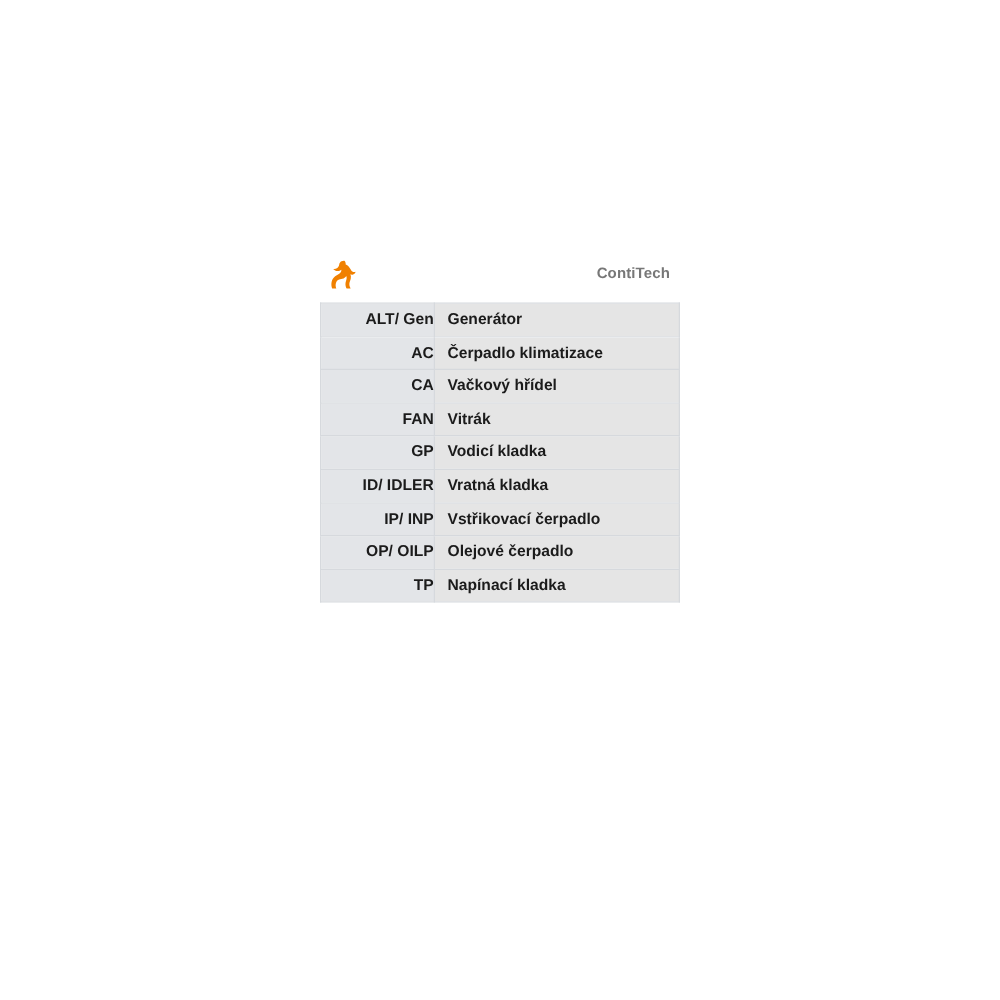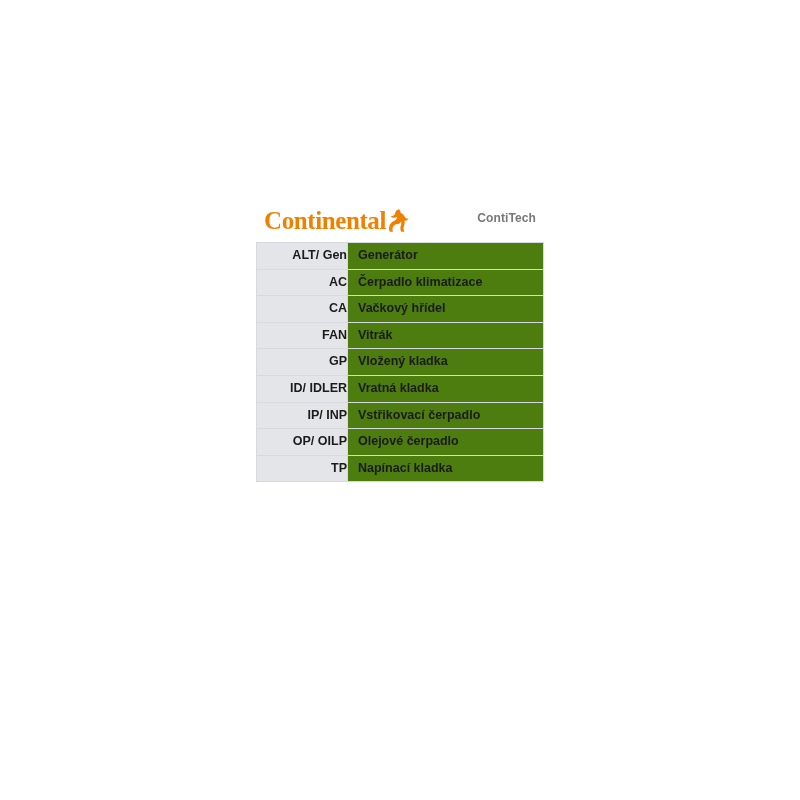--- a/index.html
+++ b/index.html
@@ -83,34 +83,33 @@
     overflow: hidden;
   }
   table.legend td.code {
     width: 78px;
     background: #e3e5e8;
     font-weight: 700;
     text-align: right;
     padding-left: 12px;
   }
   table.legend td.desc {
-    background: #4d7c0f;
+    background: #e5e5e5;
     font-weight: 700;
     padding-left: 10px;
   }
 </style>
 </head>
 <body>
 
 <div class="page">
   <div class="card">
 
     <div class="brand-row">
       <div class="brand-left">
-        <span class="brand-word">Continental</span>
         <span class="horse-icon">
           <svg viewBox="0 0 24 26" width="22" height="24" aria-hidden="true">
             <path fill="#f08000" d="M12.6 0.6c0.9 0.9 1.2 2.1 1.1 3.3 1.4 0.6 2.6 1.6 3.5 2.9 0.9 1.3 1.4 2.5 2.3 3.1 0.9 0.6 2.1 0.5 2.8 0.2-0.2 1.1-1 2-2.1 2.4-0.9 0.3-1.7 0.2-2.4-0.1 0.5 1.2 0.6 2.5 0.3 3.8-0.3 1.5-1.1 2.9-1.2 4.4-0.1 1.4 0.4 2.8 1.1 4.2h-3.5c-0.7-1.3-1.1-2.7-1-4.2 0.1-1.7 0.8-3 1-4.5 0.1-0.8 0-1.6-0.3-2.3-0.8 1.2-2 2.1-3.4 2.5-1.4 0.4-2.6 0.3-3.7 1-1 0.6-1.6 1.6-1.9 2.7-0.5 1.6-0.3 3.3 0.3 4.8h-3.6c-0.7-1.8-0.9-3.8-0.5-5.7 0.4-2 1.5-3.8 3.1-5 1.4-1.1 3-1.6 4.1-2.6 0.9-0.8 1.4-1.9 1.3-3.1-0.9 0.7-2 1.1-3.2 1.1-1.6 0-3-0.7-3.9-1.8 1.3 0.2 2.6-0.1 3.6-0.9 0.9-0.7 1.4-1.7 1.6-2.8 0.2-1.2 0.9-2.3 2-2.9 0.9-0.5 1.9-0.6 2.6-0.5z"></path>
           </svg>
         </span>
       </div>
       <div class="brand-sub">ContiTech</div>
     </div>
 
     <table class="legend">
@@ -126,21 +125,21 @@
         <tr>
           <td class="code">CA</td>
           <td class="desc">Vačkový hřídel</td>
         </tr>
         <tr>
           <td class="code">FAN</td>
           <td class="desc">Vitrák</td>
         </tr>
         <tr>
           <td class="code">GP</td>
-          <td class="desc">Vložený kladka</td>
+          <td class="desc">Vodicí kladka</td>
         </tr>
         <tr>
           <td class="code">ID/ IDLER</td>
           <td class="desc">Vratná kladka</td>
         </tr>
         <tr>
           <td class="code">IP/ INP</td>
           <td class="desc">Vstřikovací čerpadlo</td>
         </tr>
         <tr>

